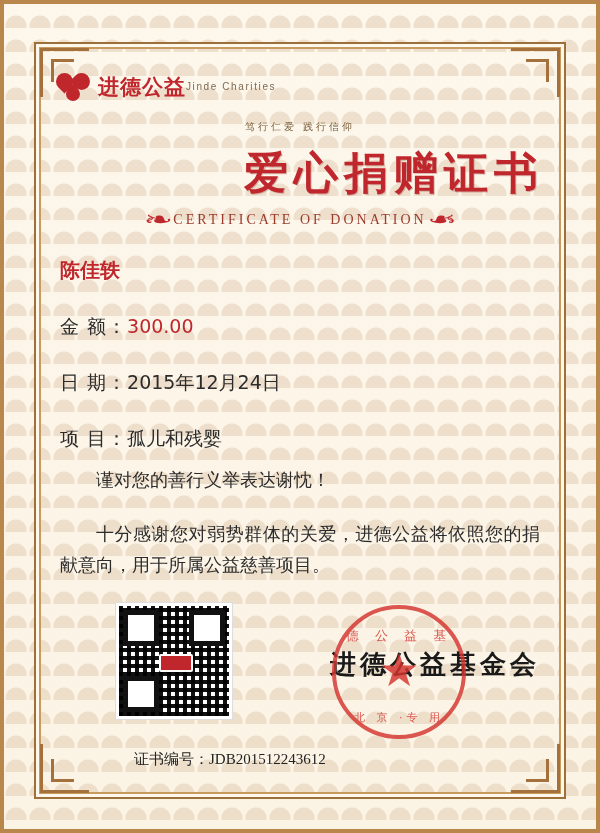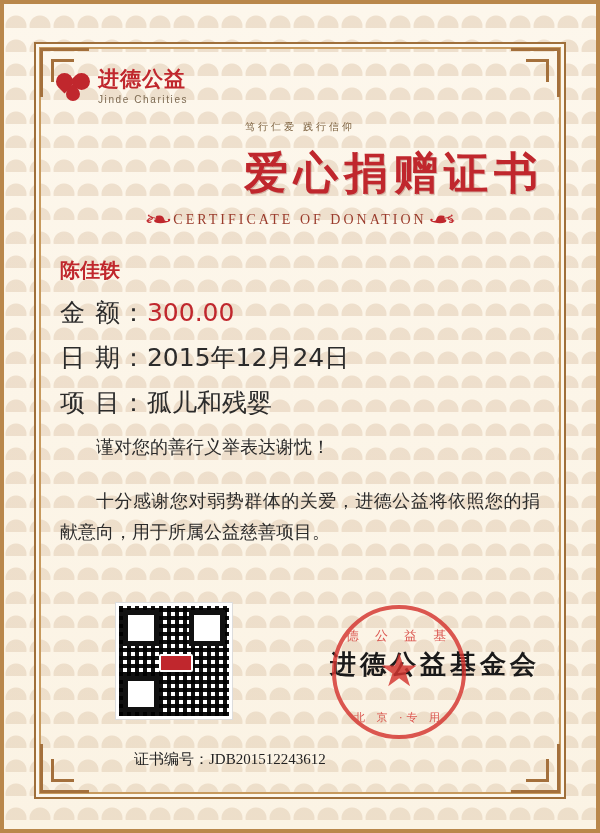--- a/index.html
+++ b/index.html
@@ -82,21 +82,21 @@
   .logo-mark .petal {
     position: absolute;
     background: #c0272d;
     border-radius: 50% 50% 50% 0;
   }
   .logo-mark .p1 { width: 17px; height: 17px; left: 0;  top: 3px;  transform: rotate(-45deg); }
   .logo-mark .p2 { width: 17px; height: 17px; right: 0; top: 3px;  transform: rotate(45deg); }
   .logo-mark .p3 { width: 14px; height: 14px; left: 10px; top: 17px; transform: rotate(135deg); }
   .logo-text {
     display: flex;
-    flex-direction: column;
+    flex-direction: row;
     justify-content: center;
     line-height: 1;
   }
   .logo-cn {
     color: #c0272d;
     font-size: 21px;
     font-weight: bold;
     letter-spacing: 1px;
     font-family: "DejaVu Sans", sans-serif;
   }
@@ -151,23 +151,23 @@
   
   .donor-name {
     color: #c0272d;
     font-size: 20px;
     font-weight: bold;
     margin-top: 26px;
     margin-left: 4px;
     font-family: "DejaVu Sans", sans-serif;
   }
   .field {
-    margin-top: 12px;
+    margin-top: 30px;
     margin-left: 4px;
-    font-size: 25px;
+    font-size: 19px;
     color: #2b2b2b;
     font-family: "DejaVu Sans", sans-serif;
   }
   .field .label { letter-spacing: 1px; }
   .field .value.amount { color: #c0272d; }
 
   .para {
     margin-top: 22px;
     margin-left: 4px;
     margin-right: 4px;

